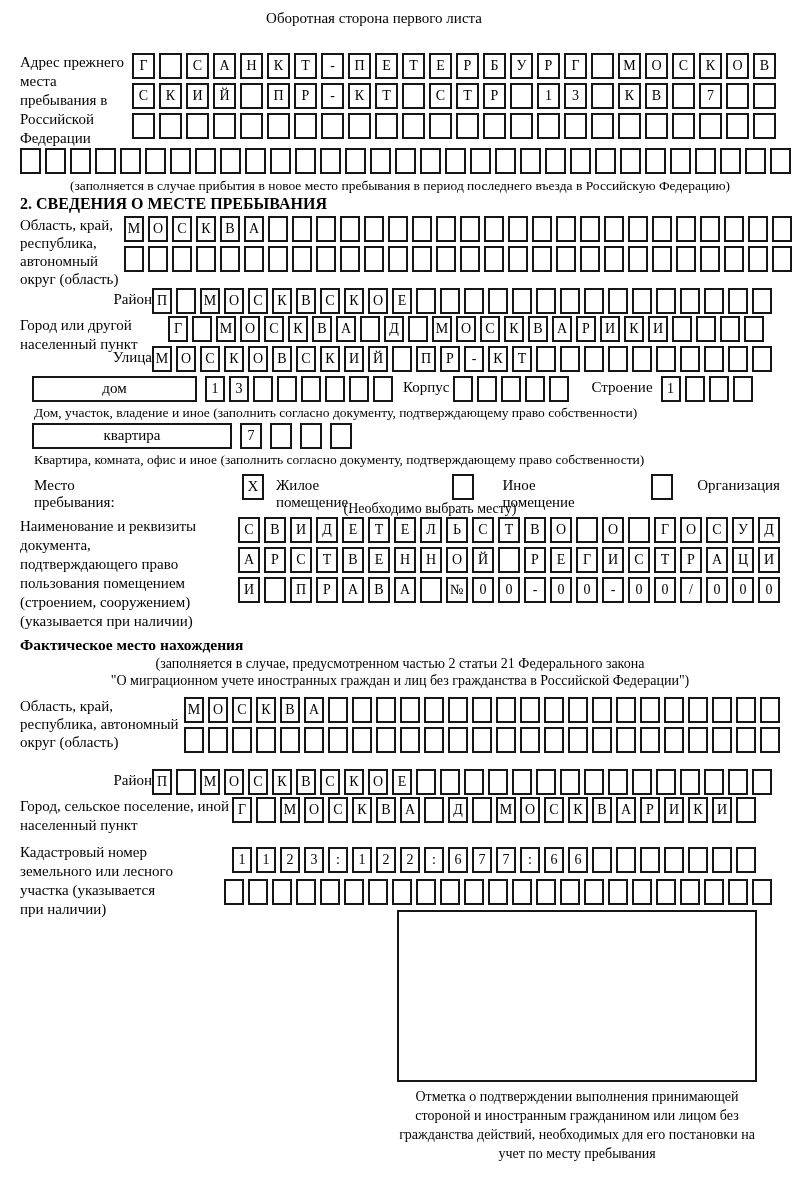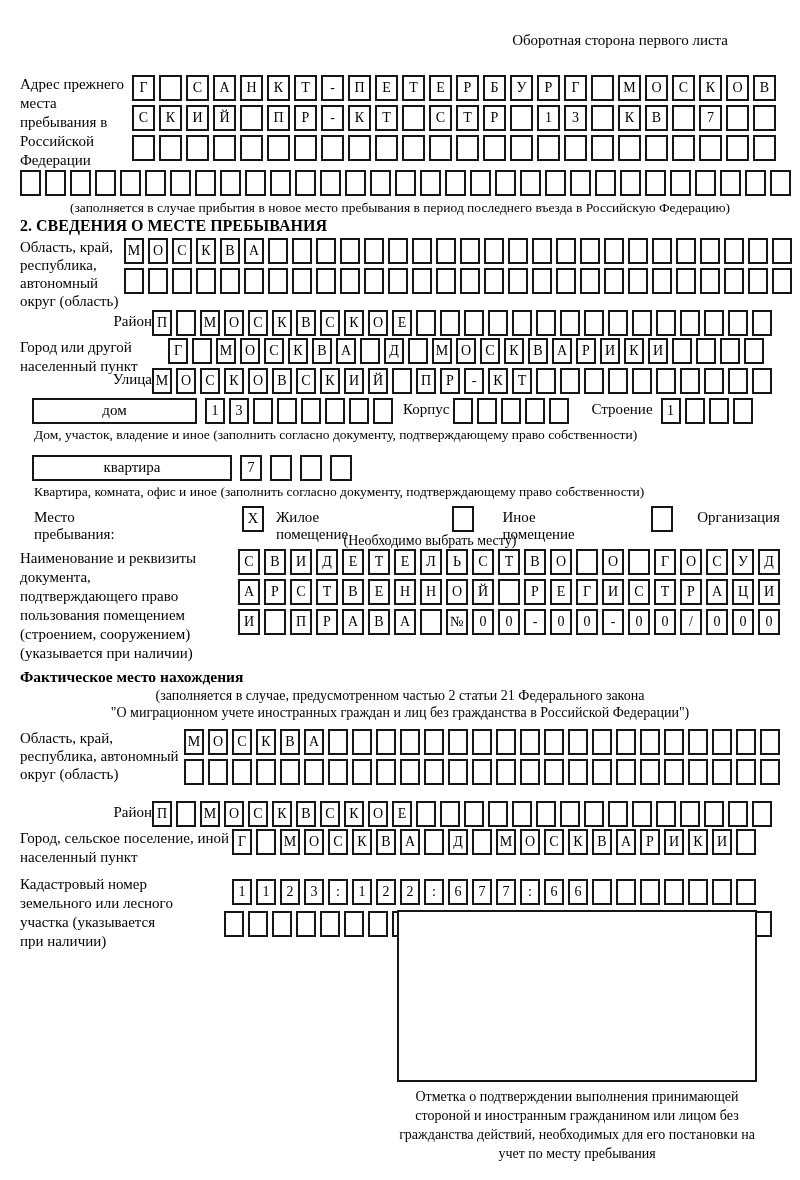--- a/index.html
+++ b/index.html
@@ -3,21 +3,21 @@
 <meta charset="utf-8">
 <style>
   * { box-sizing: border-box; }
   html,body { margin:0; padding:0; }
   body {
     width:800px; height:1180px; background:#ffffff; color:#000;
     font-family:"Liberation Serif","DejaVu Serif",serif; font-size:15px;
   }
   .page { position:relative; width:800px; height:1180px; padding:10px 20px 0 20px; overflow:hidden; }
 
-  .corner { margin-top:22px; text-align:right; padding-right:52px; font-size:15px; }
+  .corner { margin-top:0; text-align:center; padding-right:52px; font-size:15px; }
 
   .flexrow { display:flex; align-items:flex-start; }
   .lbl { line-height:19px; font-size:15px; }
   .vpad { padding-top:2px;text-align:right; }
 
   .cellrow { white-space:nowrap; height:26px; margin-bottom:4px; }
   .cell {
     display:inline-block; border:2px solid #161616; width:20px; height:26px;
     line-height:21px; text-align:center; font-size:14px; margin-right:4px;
     vertical-align:top; overflow:hidden;
@@ -54,21 +54,21 @@
   #prev-row4 { margin-bottom:3px; }
   #prev-cap { margin:0; }
   #s2-title { margin:0 0 2px 0; }
   #s2-region { height:72px; }
   #s2-region .lbl { line-height:18px; }
   #s2-rayon { height:28px; }
   #s2-gorod { height:30px; }
   #s2-ulitsa { height:28px; }
   #dom-row { margin-top:2px; height:28px; padding-left:12px; }
   #dom-cap { padding-left:14px; }
-  #kv-row { margin-top:12px; height:28px; padding-left:12px; }
+  #kv-row { margin-top:2px; height:28px; padding-left:12px; }
   #kv-cap { padding-left:14px; }
   #mesto-row { margin-top:6px; height:26px; padding-left:14px; }
   #mesto-note { padding-left:60px; }
   #doc-block { margin-top:0; }
   #fact-title { margin:4px 0 0 0; font-size:15.5px; }
   #fact-region { margin-top:8px; height:72px; }
   #fact-region .lbl { line-height:18px; }
   #fact-rayon { height:28px; }
   #fact-gorod { height:30px; }
   #fact-kadastr { margin-top:16px; }

